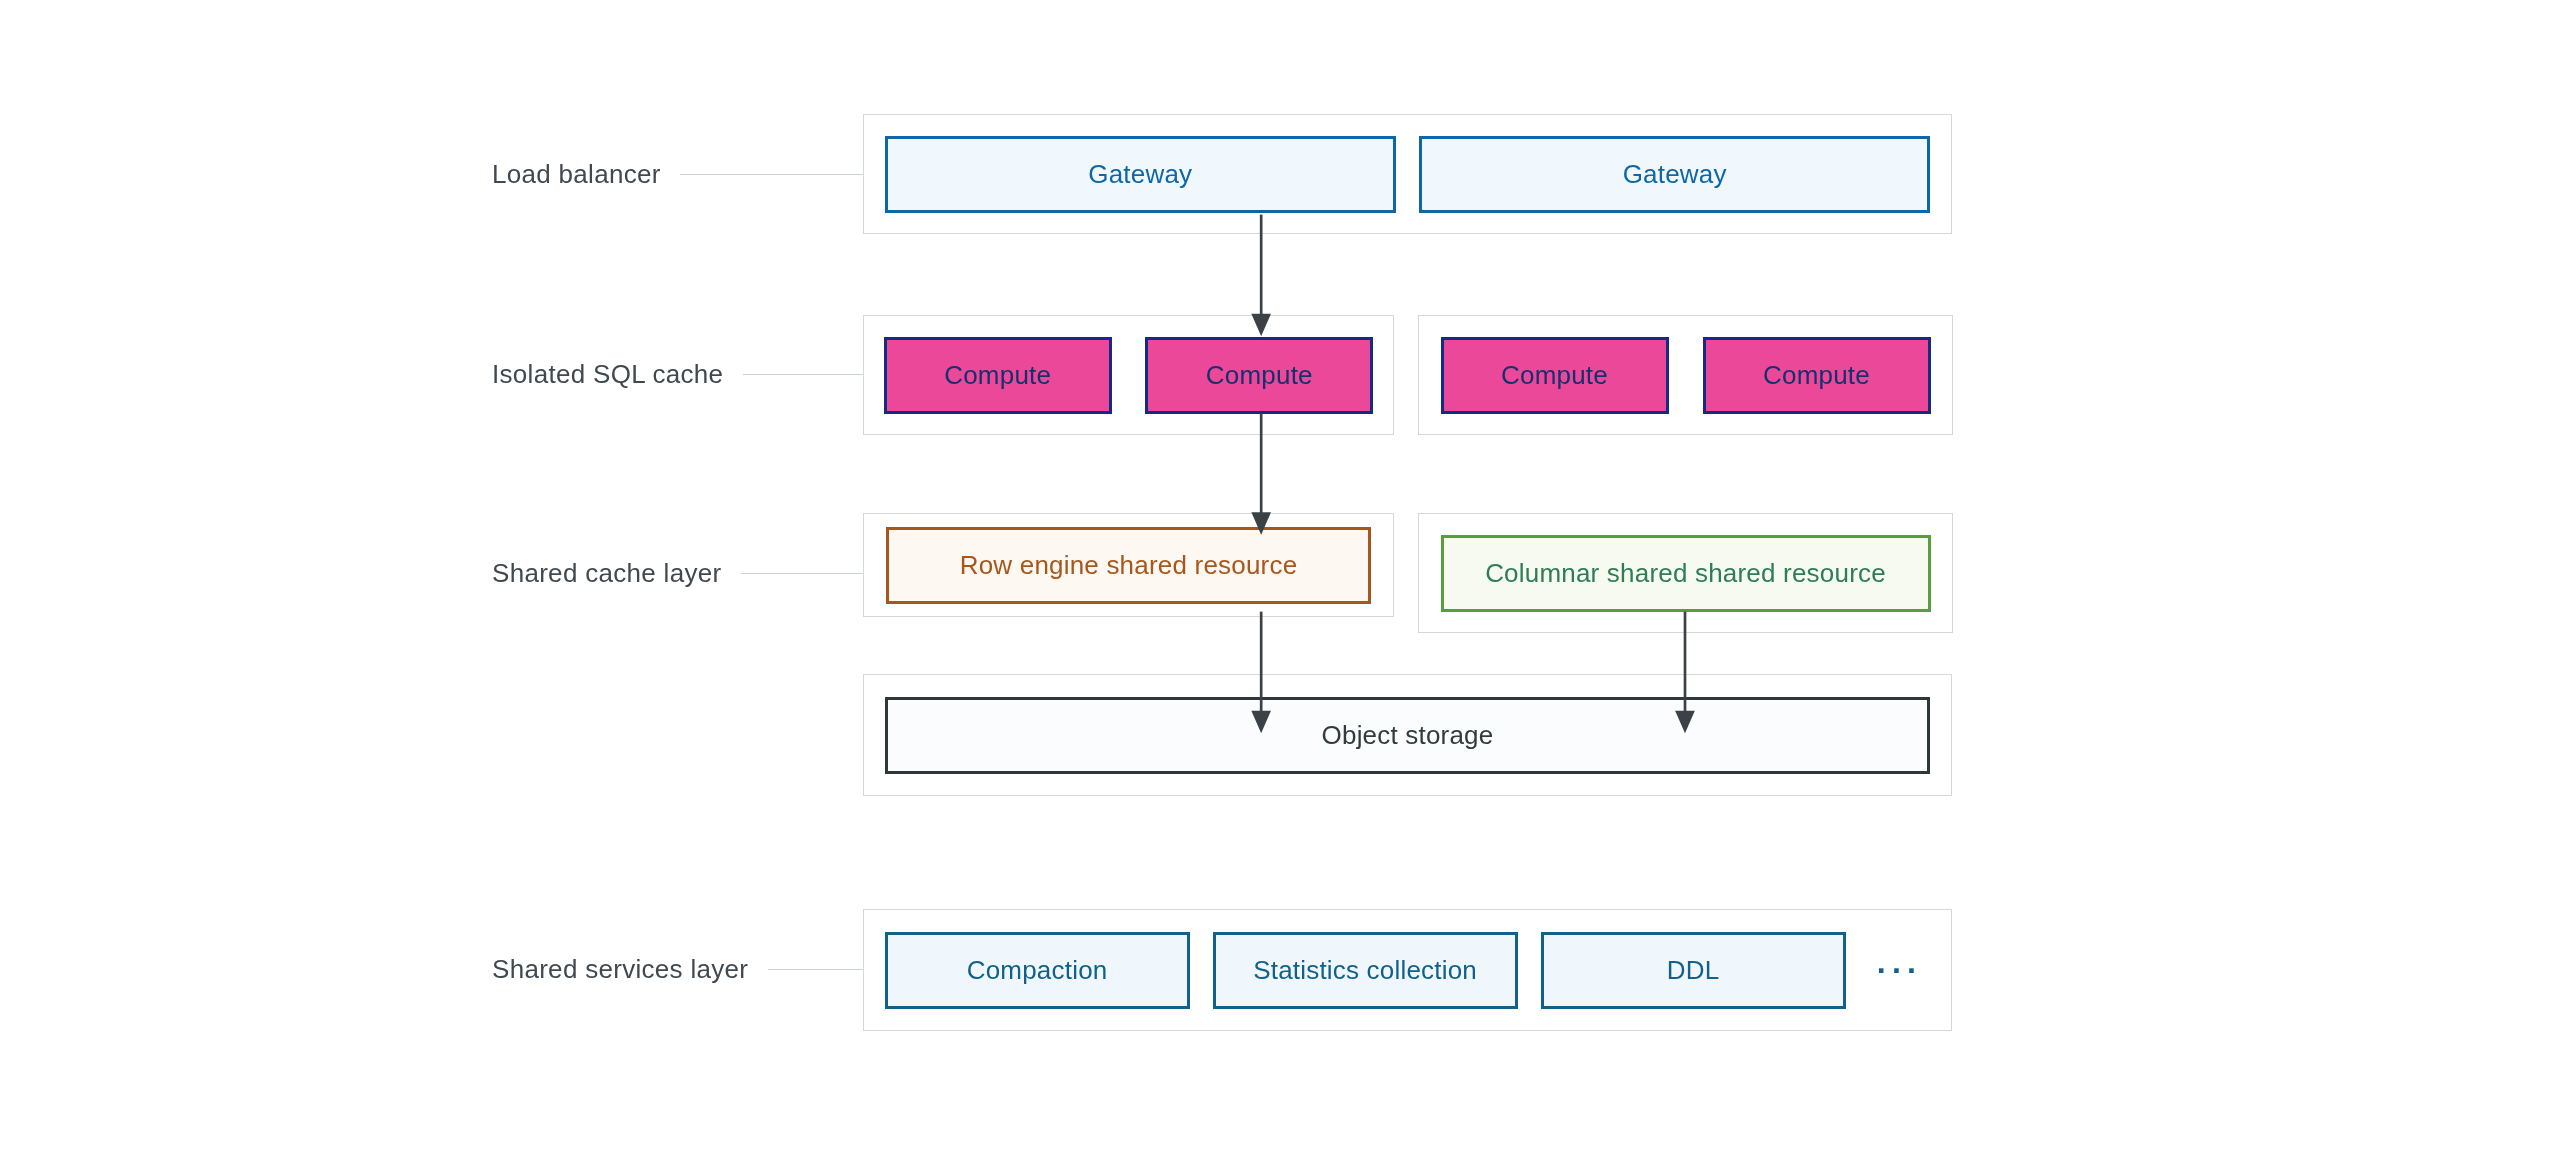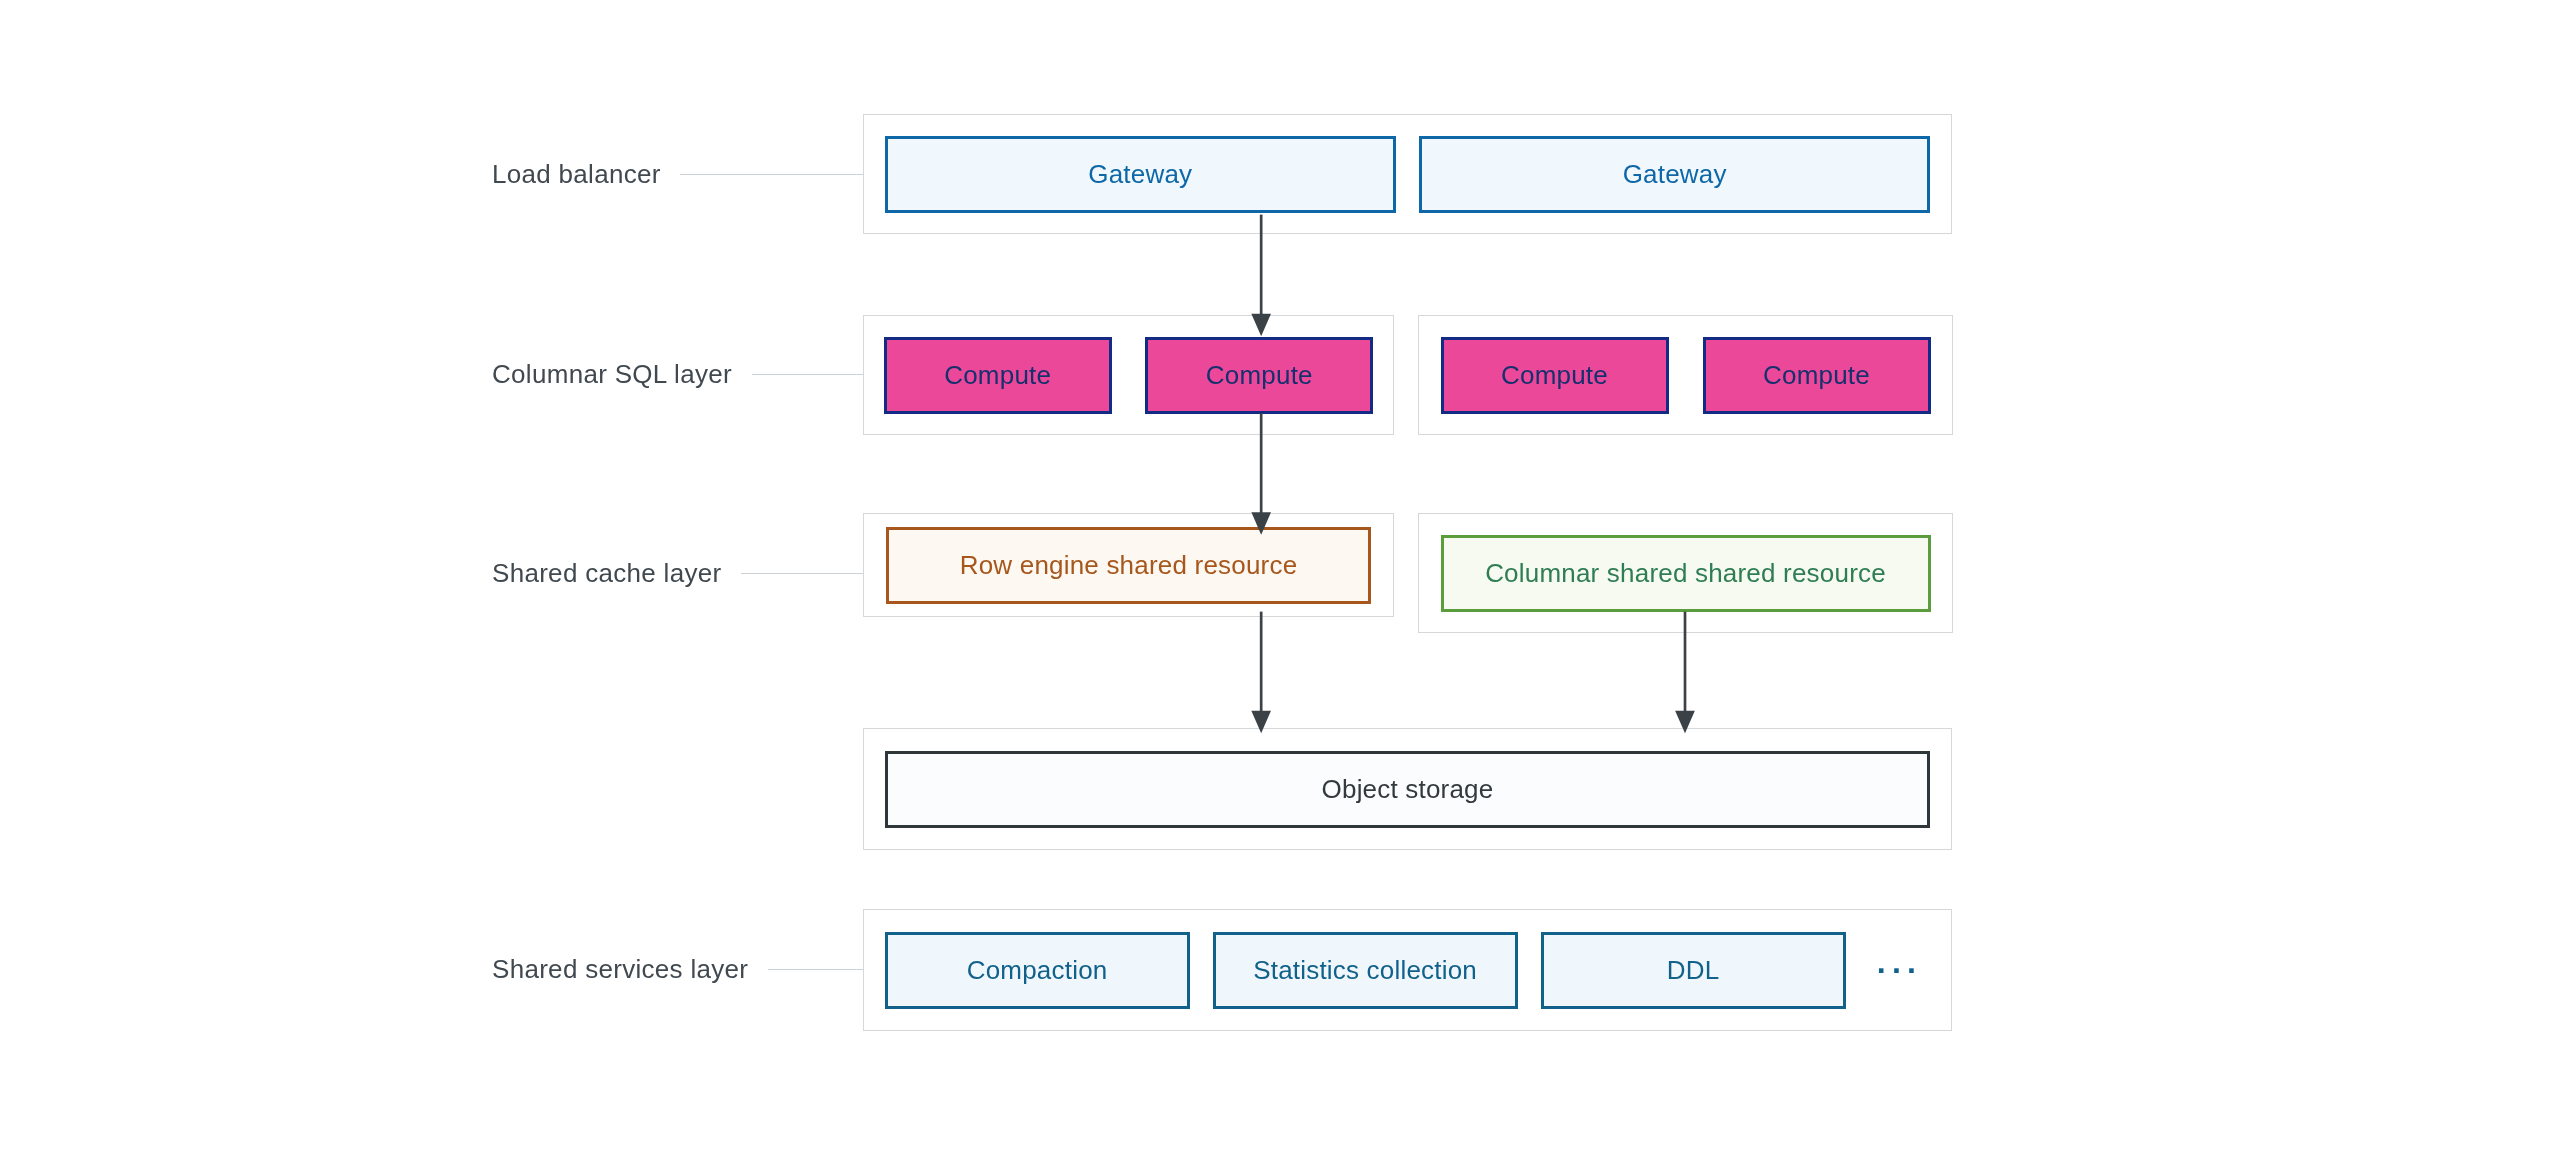--- a/index.html
+++ b/index.html
@@ -14,21 +14,21 @@
   .label-line { flex:1; height:1.8px; background:#ccd1d5; margin-left:19.7px; }
 
   
   .container { position:absolute; background:#ffffff; border:1.8px solid #d4d8db;
                display:flex; align-items:center; }
   .c-row1 { left:863px; top:114px;  width:1089px; height:120px; padding:0 20.6px; gap:23px; }
   .c-row2l{ left:863px; top:315px;  width:531px;  height:120px; padding:0 19.7px; justify-content:space-between; }
   .c-row2r{ left:1418px;top:315px;  width:535px;  height:120px; padding:0 21.5px; justify-content:space-between; }
   .c-row3l{ left:863px; top:513px;  width:531px;  height:104px; padding:0 22px; }
   .c-row3r{ left:1418px;top:513px;  width:535px;  height:120px; padding:0 21.5px; }
-  .c-row4 { left:863px; top:728px;  width:1089px; height:122px; padding:0 20.6px; }
+  .c-row4 { left:863px; top:674px;  width:1089px; height:122px; padding:0 20.6px; }
   .c-row5 { left:863px; top:909px; width:1089px; height:122px; padding:0 20.6px; gap:23px; }
 
   
   .node { height:77px; border:3.6px solid; display:flex; align-items:center;
           justify-content:center; font-size:26px; letter-spacing:0.2px; background:#fff; }
   .grow { flex:1; }
   .w255 { width:228px; }
   .w341 { width:305px; }
 
   .gateway  { border-color:#0e67a7; background:#f0f8fd; color:#0e67a7; }
@@ -49,21 +49,21 @@
 </head>
 <body>
 
 <div class="canvas">
 
   <div class="layer-label" style="top:155px;">
     <span class="label-text">Load balancer</span>
     <span class="label-line"></span>
   </div>
   <div class="layer-label" style="top:355px;">
-    <span class="label-text">Columnar SQL layer</span>
+    <span class="label-text">Isolated SQL cache</span>
     <span class="label-line"></span>
   </div>
   <div class="layer-label" style="top:554px;">
     <span class="label-text">Shared cache layer</span>
     <span class="label-line"></span>
   </div>
   <div class="layer-label" style="top:950px;">
     <span class="label-text">Shared services layer</span>
     <span class="label-line"></span>
   </div>

